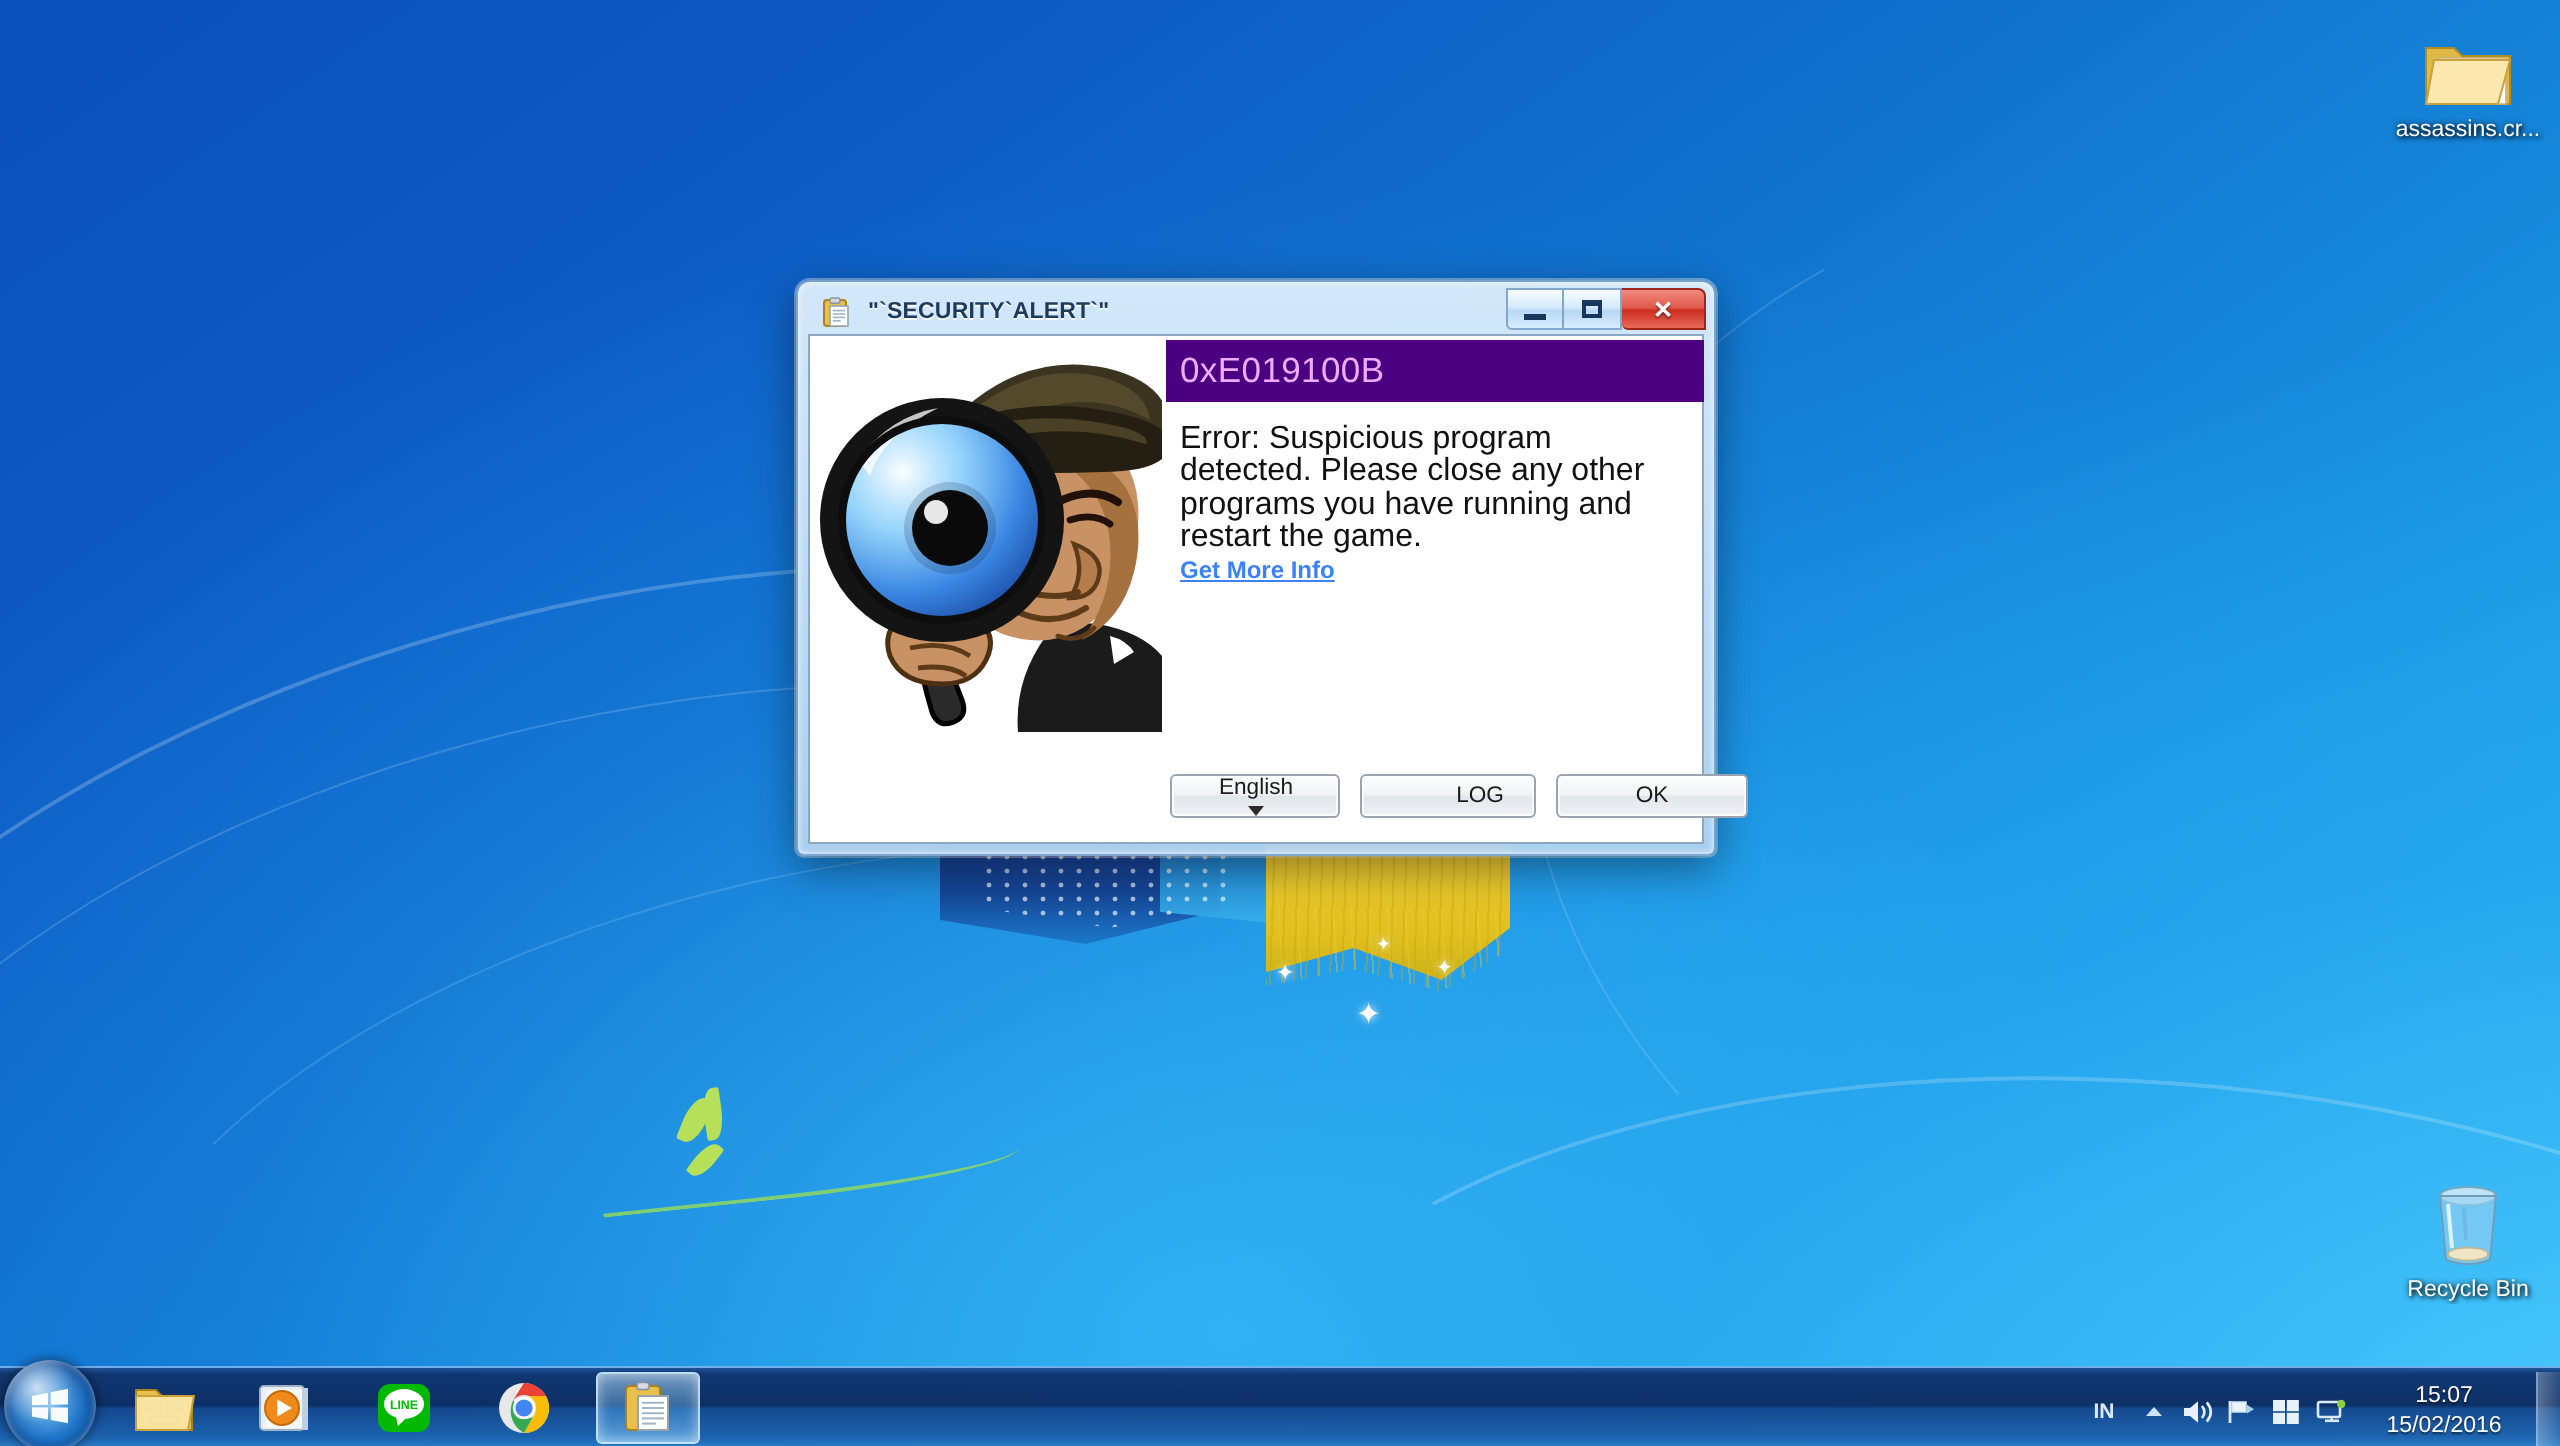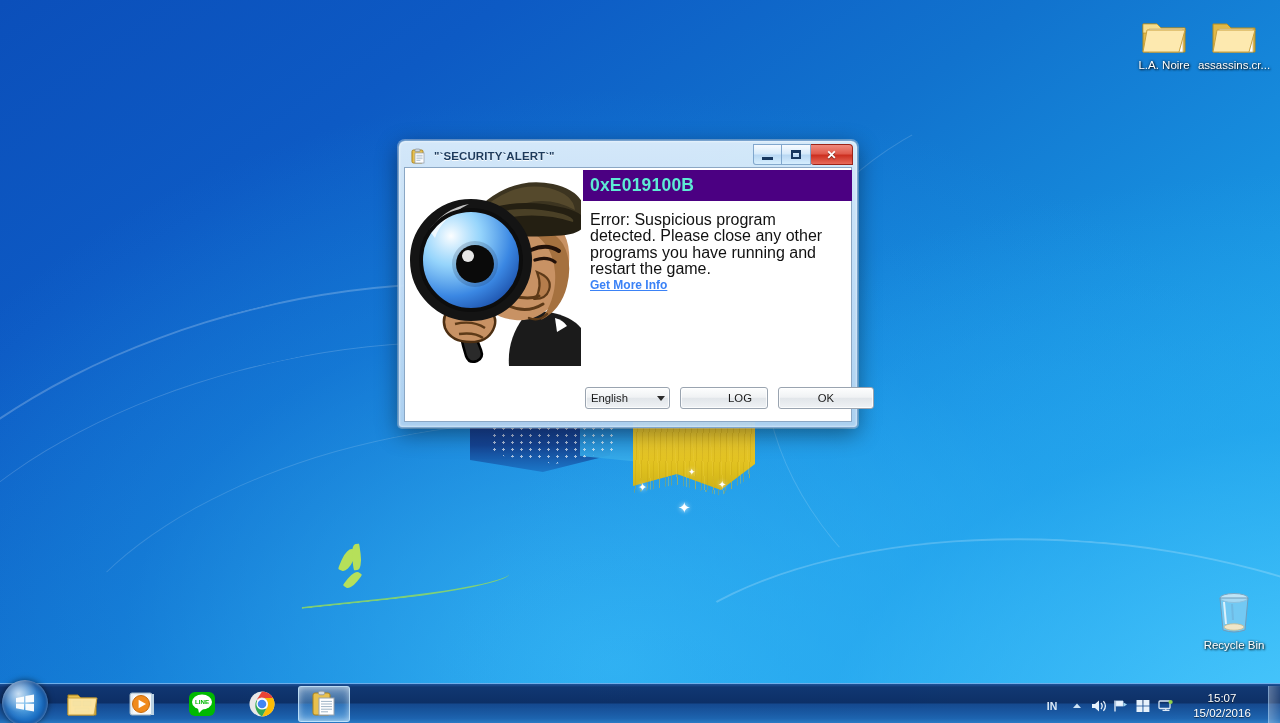--- a/index.html
+++ b/index.html
@@ -169,41 +169,42 @@
 
   #illo{ position:absolute; left:0px; top:0px; width:176px; height:198px; }
   #content{ position:absolute; left:178px; top:0px; right:0; bottom:0; }
 
   #errbar{
     position:absolute; left:0px; top:2px; width:269px; height:31px;
     background:#4b0082;
     display:flex; align-items:center;
   }
   #errcode{
-    color:#5eead4; font-weight:bold; font-size:17.5px; margin-left:7px; letter-spacing:.2px;
+    color:#f0abfc; font-weight:normal; font-size:17.5px; margin-left:7px; letter-spacing:.2px;
   }
   #msg{
     position:absolute; left:7px; top:44px; width:250px;
     font-size:16px; line-height:16.3px; color:#111;
   }
   #link{
     position:absolute; left:7px; top:110px;
     font-size:12px; font-weight:bold; color:#3b82f6;
     text-decoration:underline; cursor:pointer;
   }
 
   #btnrow{ position:absolute; left:5px; bottom:12px; display:flex; gap:10px; }
   .w7btn{
     height:22px;
     background:linear-gradient(180deg, #fdfefe 0%, #f0f2f4 46%, #e2e6ea 52%, #eff2f5 100%);
     border:1px solid #9aa4b0; border-radius:3px;
     font-size:11.3px; color:#1a1a1a;
     display:flex; align-items:center; justify-content:center;
     box-shadow:inset 0 0 0 1px rgba(255,255,255,.75);
     cursor:default;
+    flex-direction:column;
   }
   #langsel{ width:85px; justify-content:space-between; padding:0 4px 0 5px; }
   #langsel .lbl{ font-size:11.3px; }
   .caret{ width:0;height:0;border-left:4px solid transparent;border-right:4px solid transparent;border-top:5px solid #2b2b2b; }
   #logbtn{ width:88px;padding-left:32px; }
   #okbtn{ width:96px; }
 </style>
 </head>
 <body>
 
@@ -227,31 +228,20 @@
     <div class="spark" style="left:218px; top:168px; font-size:9px;">✦</div>
   </div>
 
   <div id="sprig">
     <div class="stem"></div>
     <div class="blade" style="left:42px; top:8px; width:11px; height:24px; transform:rotate(22deg);"></div>
     <div class="blade" style="left:52px; top:4px; width:9px; height:26px; transform:rotate(-8deg);"></div>
     <div class="blade" style="left:48px; top:30px; width:9px; height:20px; transform:rotate(38deg);"></div>
   </div>
 
-  <div class="dicon" style="left:1116px; top:8px;">
-    <div class="glyph">
-      <svg width="46" height="40" viewBox="0 0 46 40">
-        <path d="M2 8 h14 l4 4 h24 v24 H2 Z" fill="#e0b848" stroke="#b28c1e" stroke-width="1"></path>
-        <path d="M2 8 h14 l4 4 h24 v5 H2 Z" fill="#f6dd8e" stroke="#b28c1e" stroke-width=".6"></path>
-        <path d="M8 13 h34 v23 H8 Z" fill="#ffffff" stroke="#c9b27a" stroke-width=".8"></path>
-        <path d="M6 14 L44 14 L38 36 L2 36 Z" fill="#fde9af" stroke="#c9a03c" stroke-width="1"></path>
-      </svg>
-    </div>
-    <div class="cap">L.A. Noire</div>
-  </div>
 
   <div class="dicon" style="left:1186px; top:8px;">
     <div class="glyph">
       <svg width="46" height="40" viewBox="0 0 46 40">
         <path d="M2 8 h14 l4 4 h24 v24 H2 Z" fill="#e0b848" stroke="#b28c1e" stroke-width="1"></path>
         <path d="M8 13 h34 v23 H8 Z" fill="#ffffff" stroke="#c9b27a" stroke-width=".8"></path>
         <path d="M20 15 q9 6 6 17 q-7 3 -9 -4 q-1 -8 3 -13 Z" fill="#2b8fd6"></path>
         <path d="M6 14 L44 14 L38 36 L2 36 Z" fill="#fde9af" stroke="#c9a03c" stroke-width="1"></path>
       </svg>
     </div>

